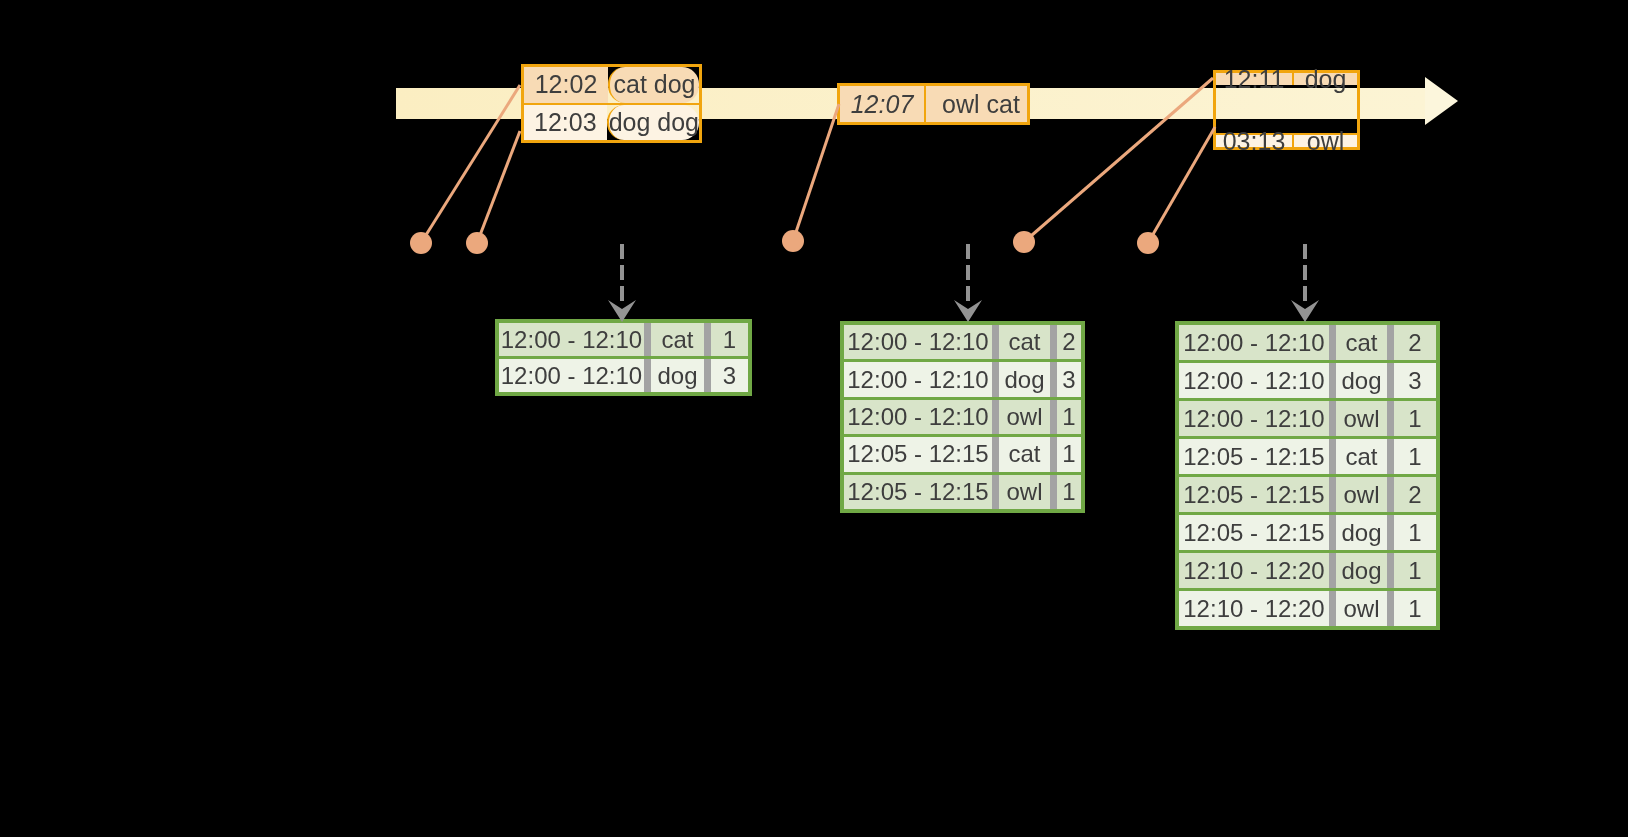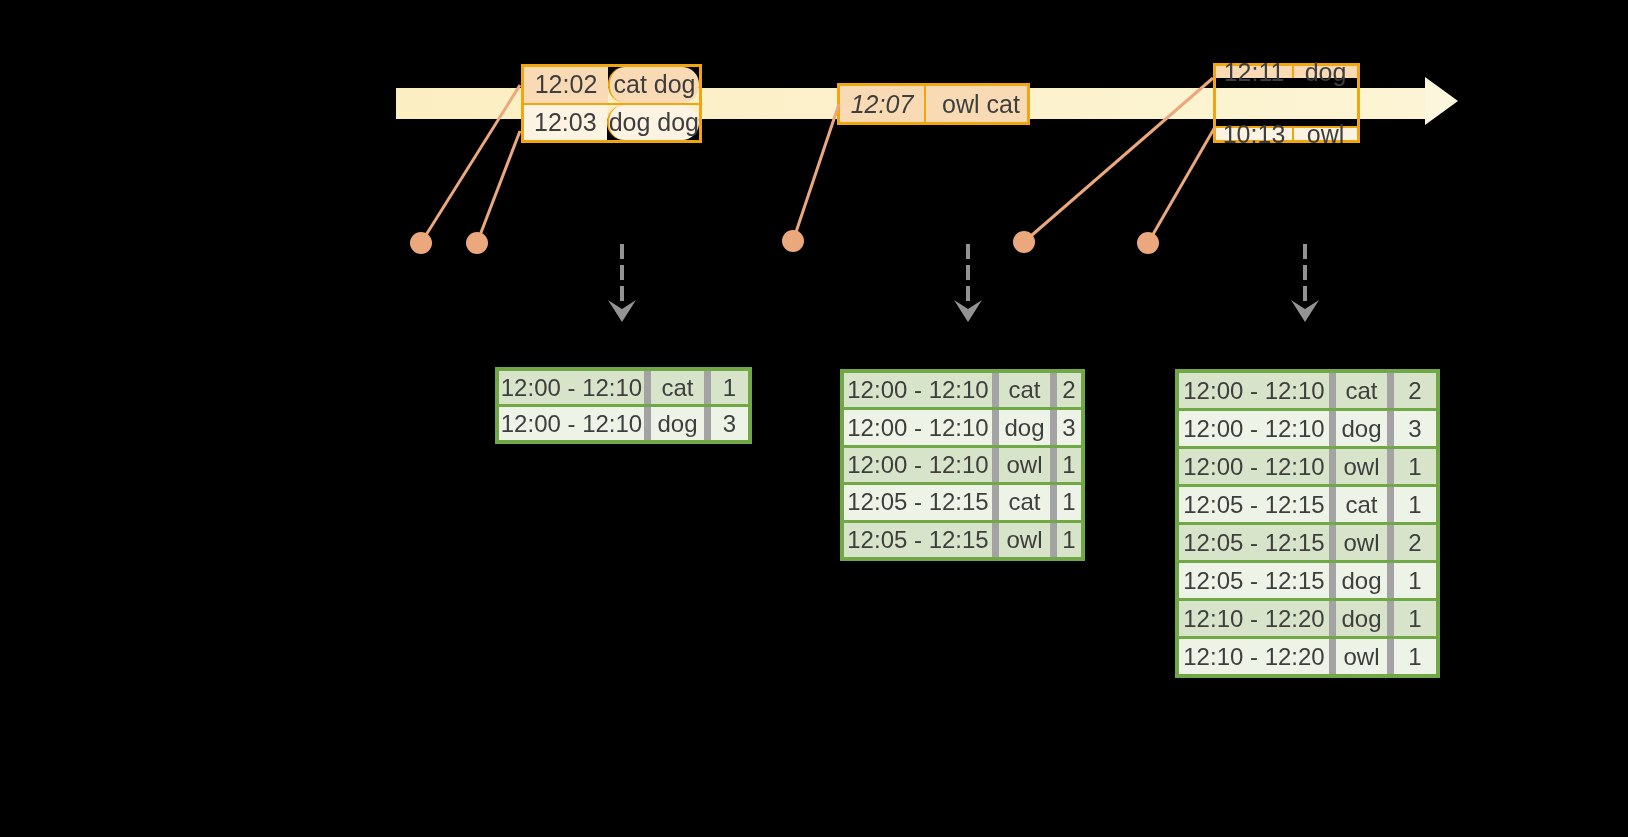--- a/index.html
+++ b/index.html
@@ -35,25 +35,25 @@
   
   .et{border:3px solid #f1a50e;font-size:25px;}
   .et .tr + .tr{border-top:2px solid #f1a50e;justify-content:space-between;}
   .et .td + .td{border-left:2px solid #f1a50e;}
   .et .tr:nth-child(odd) .td{background:#f8dbb5;}
   .et .tr:nth-child(even) .td{background:#fdf3e3;}
   .et1{left:521px;top:64px;width:181px;height:79px;}
   .et1 .c1{width:84px;} .et1 .c2{flex:1;border-radius:17px;}
   .et2{left:837px;top:83px;width:193px;height:42px;}
   .et2 .c1{width:84px;font-style:italic;} .et2 .c2{flex:1;padding-left:9px;}
-  .et3{left:1213px;top:63px;width:147px;height:80px;gap:48px;}
+  .et3{left:1213px;top:70px;width:147px;height:80px;gap:48px;}
   .et3 .c1{width:76px;} .et3 .c2{flex:1;}
 
   
-  .gt{border:4px solid #70a845;font-size:24px;margin-top:48px;}
+  .gt{border:4px solid #70a845;font-size:24px;}
   .gt .tr + .tr{border-top:3px solid #70a845;}
   .gt .td + .td{border-left:7px solid #a3a3a3;}
   .gt .tr:nth-child(odd) .td{background:#d8e4c9;}
   .gt .tr:nth-child(even) .td{background:#eef3e7;}
   .gt1{left:495px;top:319px;width:257px;height:77px;}
   .gt1 .c1{width:145px;} .gt1 .c2{width:60px;} .gt1 .c3{flex:1;}
   .gt2{left:840px;top:321px;width:245px;height:192px;}
   .gt2 .c1{width:148px;} .gt2 .c2{width:58px;} .gt2 .c3{flex:1;}
   .gt3{left:1175px;top:321px;width:265px;height:309px;}
   .gt3 .c1{width:150px;} .gt3 .c2{width:58px;} .gt3 .c3{flex:1;}
@@ -82,21 +82,21 @@
       <div class="td c2">owl cat</div>
     </div>
   </div>
 
   <div class="tbl et et3">
     <div class="tr">
       <div class="td c1">12:11</div>
       <div class="td c2">dog</div>
     </div>
     <div class="tr">
-      <div class="td c1">10:13</div>
+      <div class="td c1">03:13</div>
       <div class="td c2">owl</div>
     </div>
   </div>
 
   <div class="tbl gt gt1">
     <div class="tr">
       <div class="td c1">12:00 - 12:10</div>
       <div class="td c2">cat</div>
       <div class="td c3">1</div>
     </div>

